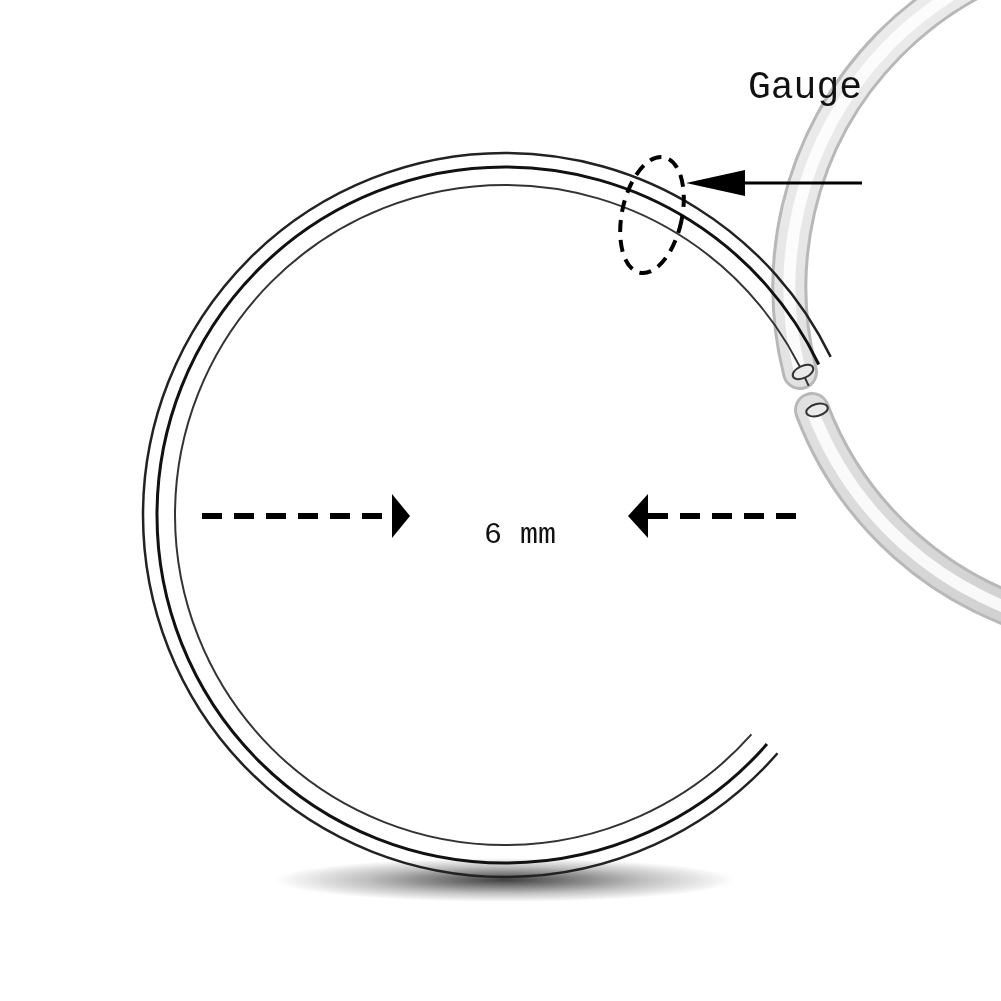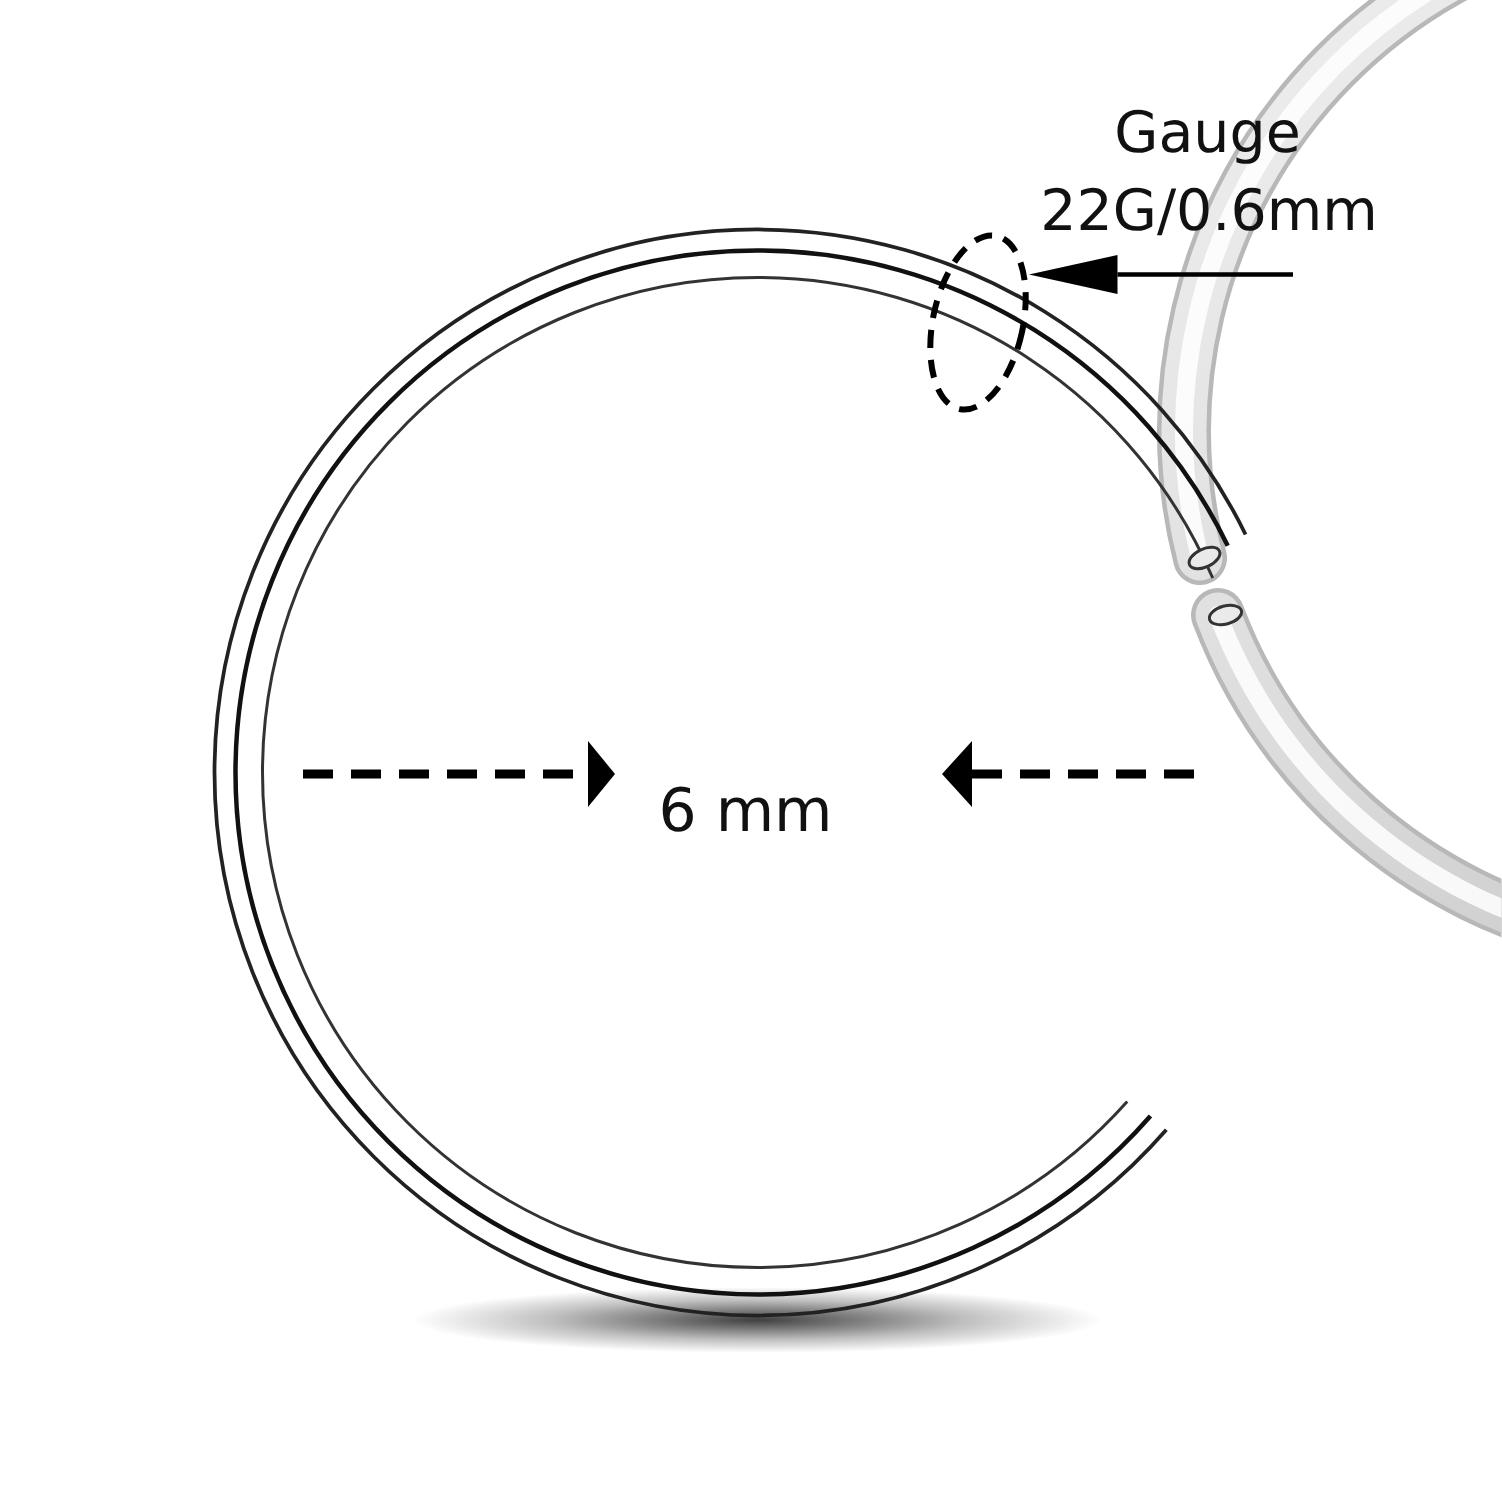--- a/index.html
+++ b/index.html
@@ -1,22 +1,22 @@
 <!DOCTYPE html>
 <html><head>
   <meta charset="utf-8">
   <style>
     html, body { margin: 0; padding: 0; background: #ffffff; }
     body { width: 1001px; height: 1001px; position: relative; overflow: hidden; font-family: "DejaVu Sans", sans-serif; }
-    .stage { position: absolute; left: 0; top: 0; width: 1001px; height: 1001px; }
+    .stage { position: absolute; left: 0; top: 0; width: 1001px; height: 1001px; font-family: Liberation Mono, monospace; }
     .label { position: absolute; color: #111111; text-align: center; white-space: nowrap; line-height: 1.18; }
     .gauge-title { left: 700px; top: 66px; width: 210px; font-size: 38px; }
     .gauge-value { left: 686px; top: 118px; width: 240px; font-size: 38px; }
     .dia-title { left: 405px; top: 466px; width: 230px; font-size: 38px; }
-    .dia-value { left: 382px; top: 518px; width: 230px; font-size: 40px; }
+    .dia-value { left: 405px; top: 518px; width: 230px; font-size: 30px; }
     svg { position: absolute; left: 0; top: 0; }
   </style>
 </head>
 <body>
 
 <div class="stage">
 
   <svg width="1001" height="1001" viewBox="0 0 1001 1001">
     <defs>
       <radialGradient id="shadowGrad" cx="50%" cy="50%" r="50%">
@@ -60,15 +60,14 @@
 
     <g>
       <line x1="202" y1="516" x2="392" y2="516" stroke="#000" stroke-width="6" stroke-dasharray="20 12"></line>
       <polygon points="410,516 392,494 392,538" fill="#000"></polygon>
       <line x1="648" y1="516" x2="805" y2="516" stroke="#000" stroke-width="6" stroke-dasharray="20 12"></line>
       <polygon points="628,516 648,494 648,538" fill="#000"></polygon>
     </g>
   </svg>
 
   <div class="label gauge-title">Gauge</div>
-  <div class="label gauge-value">22G/0.6mm</div>
   <div class="label dia-value">6 mm</div>
 </div>
 
 </body></html>

